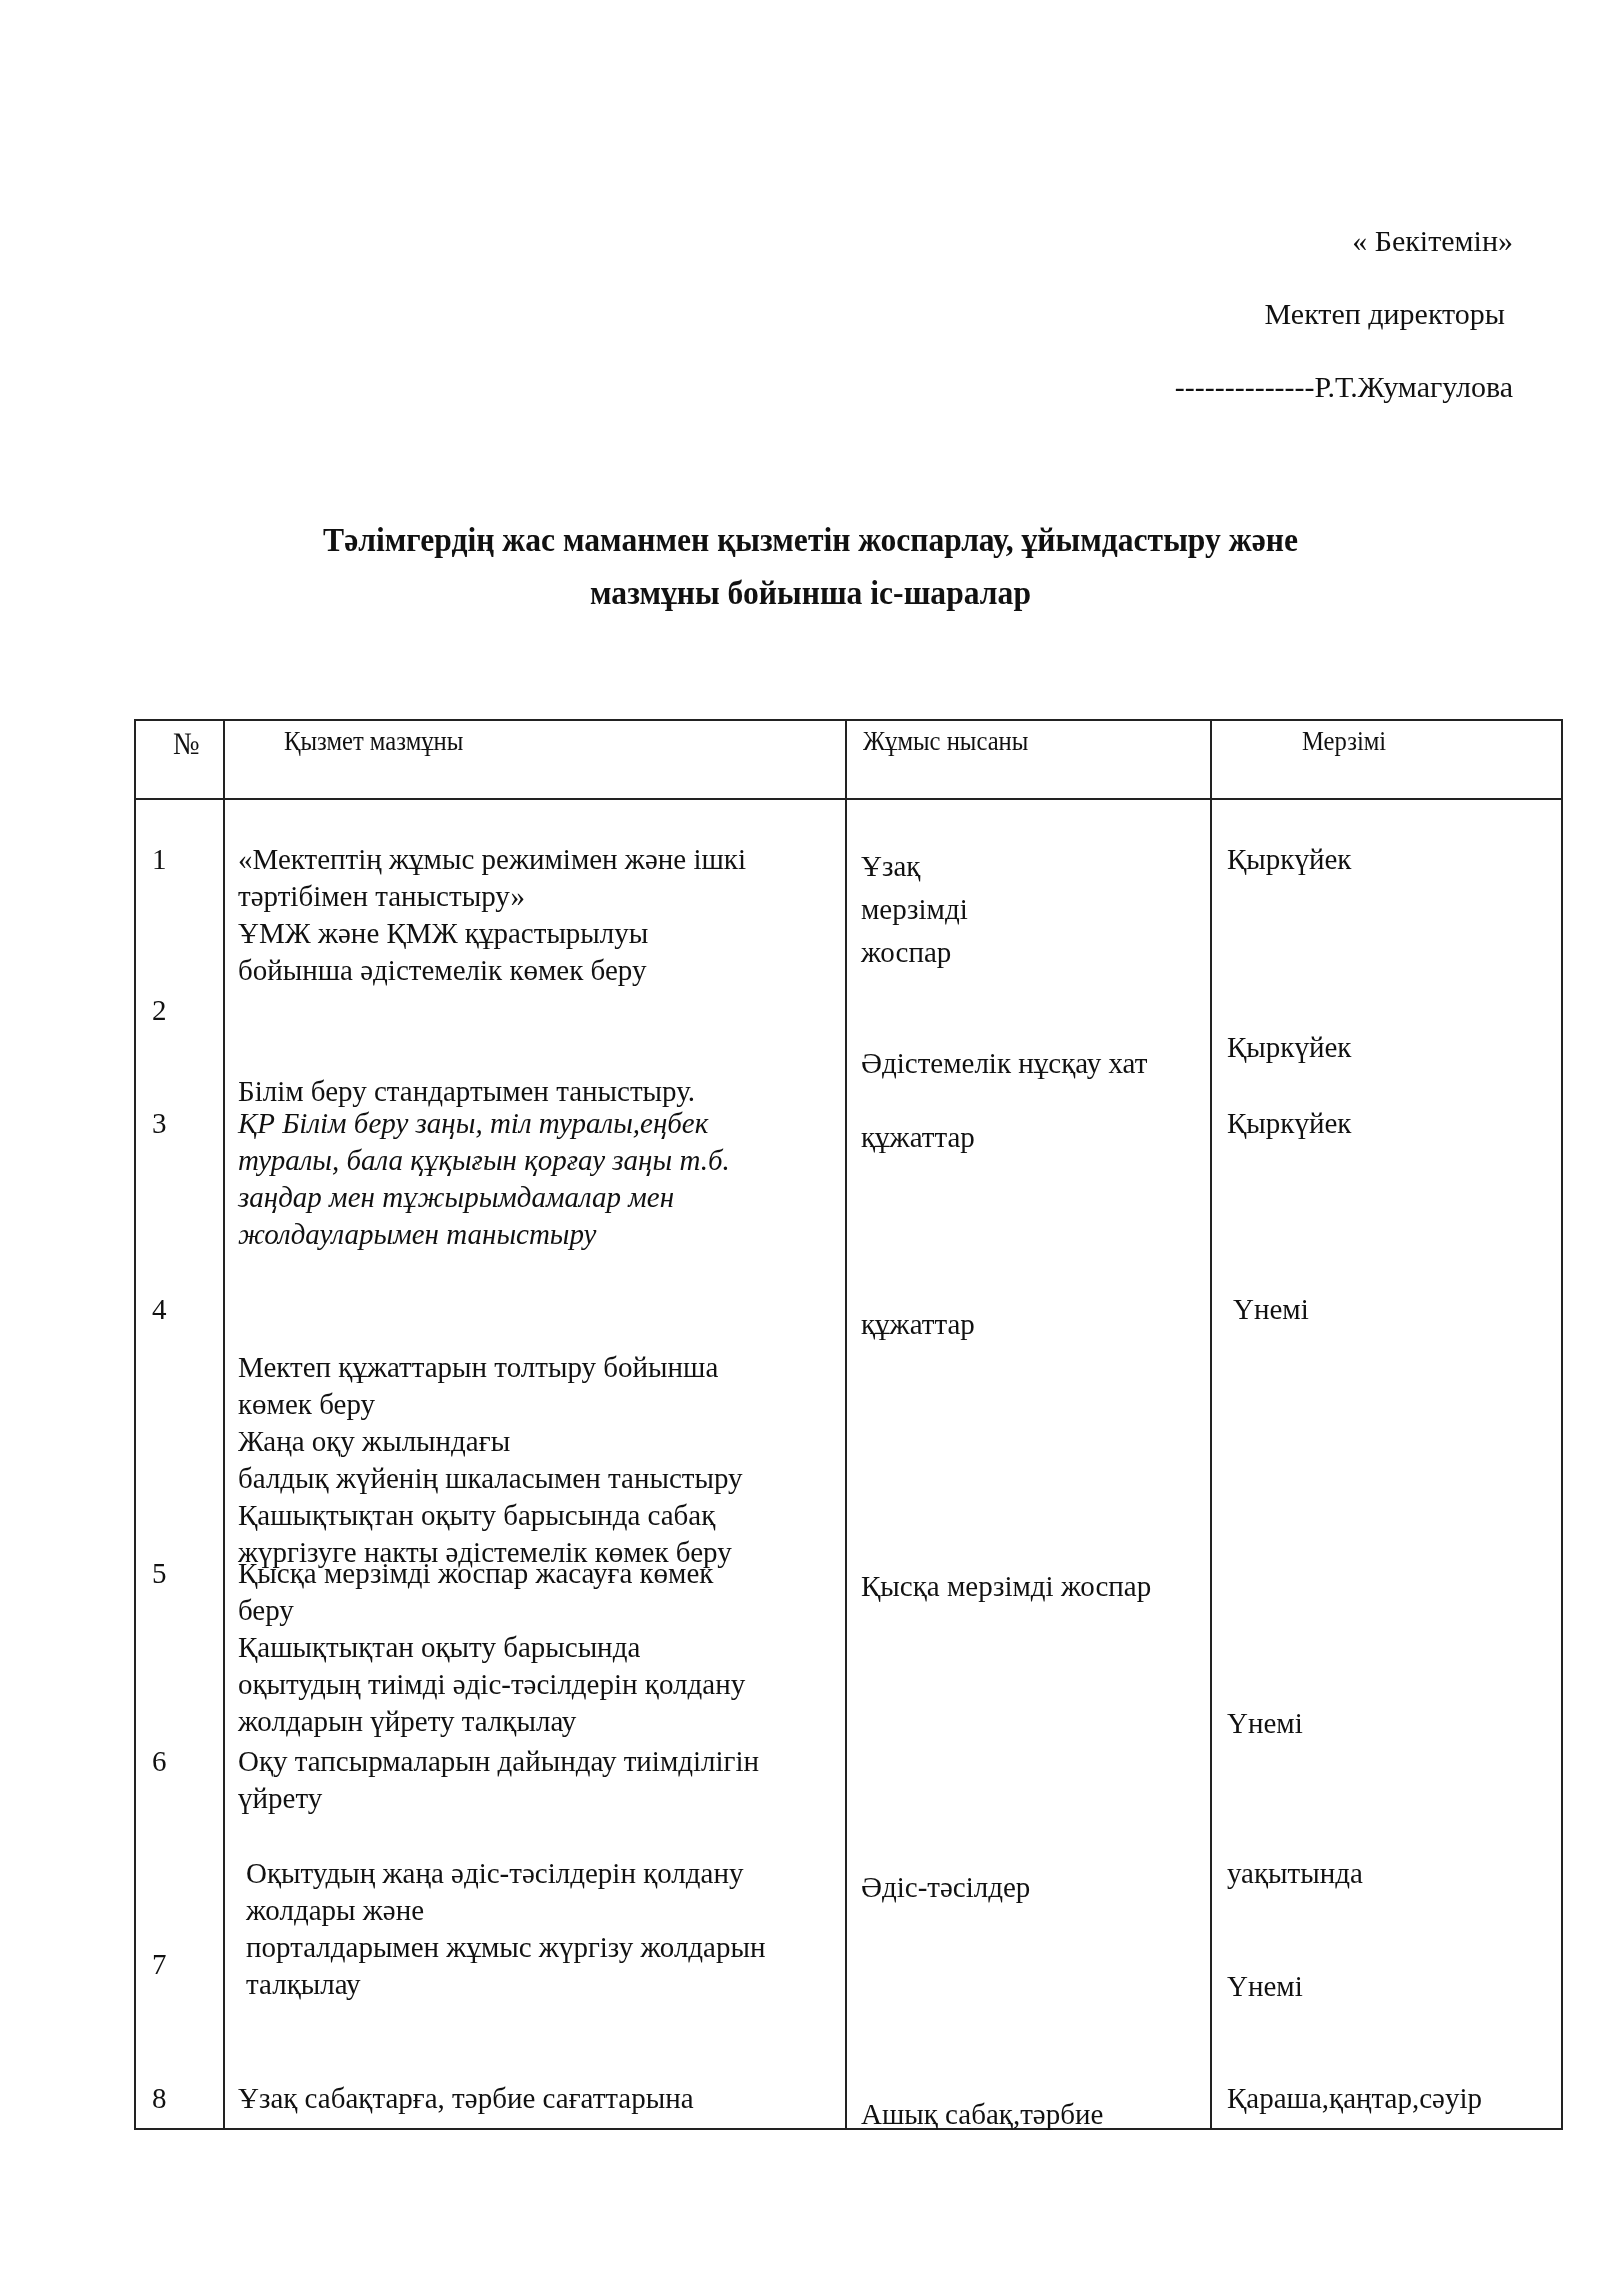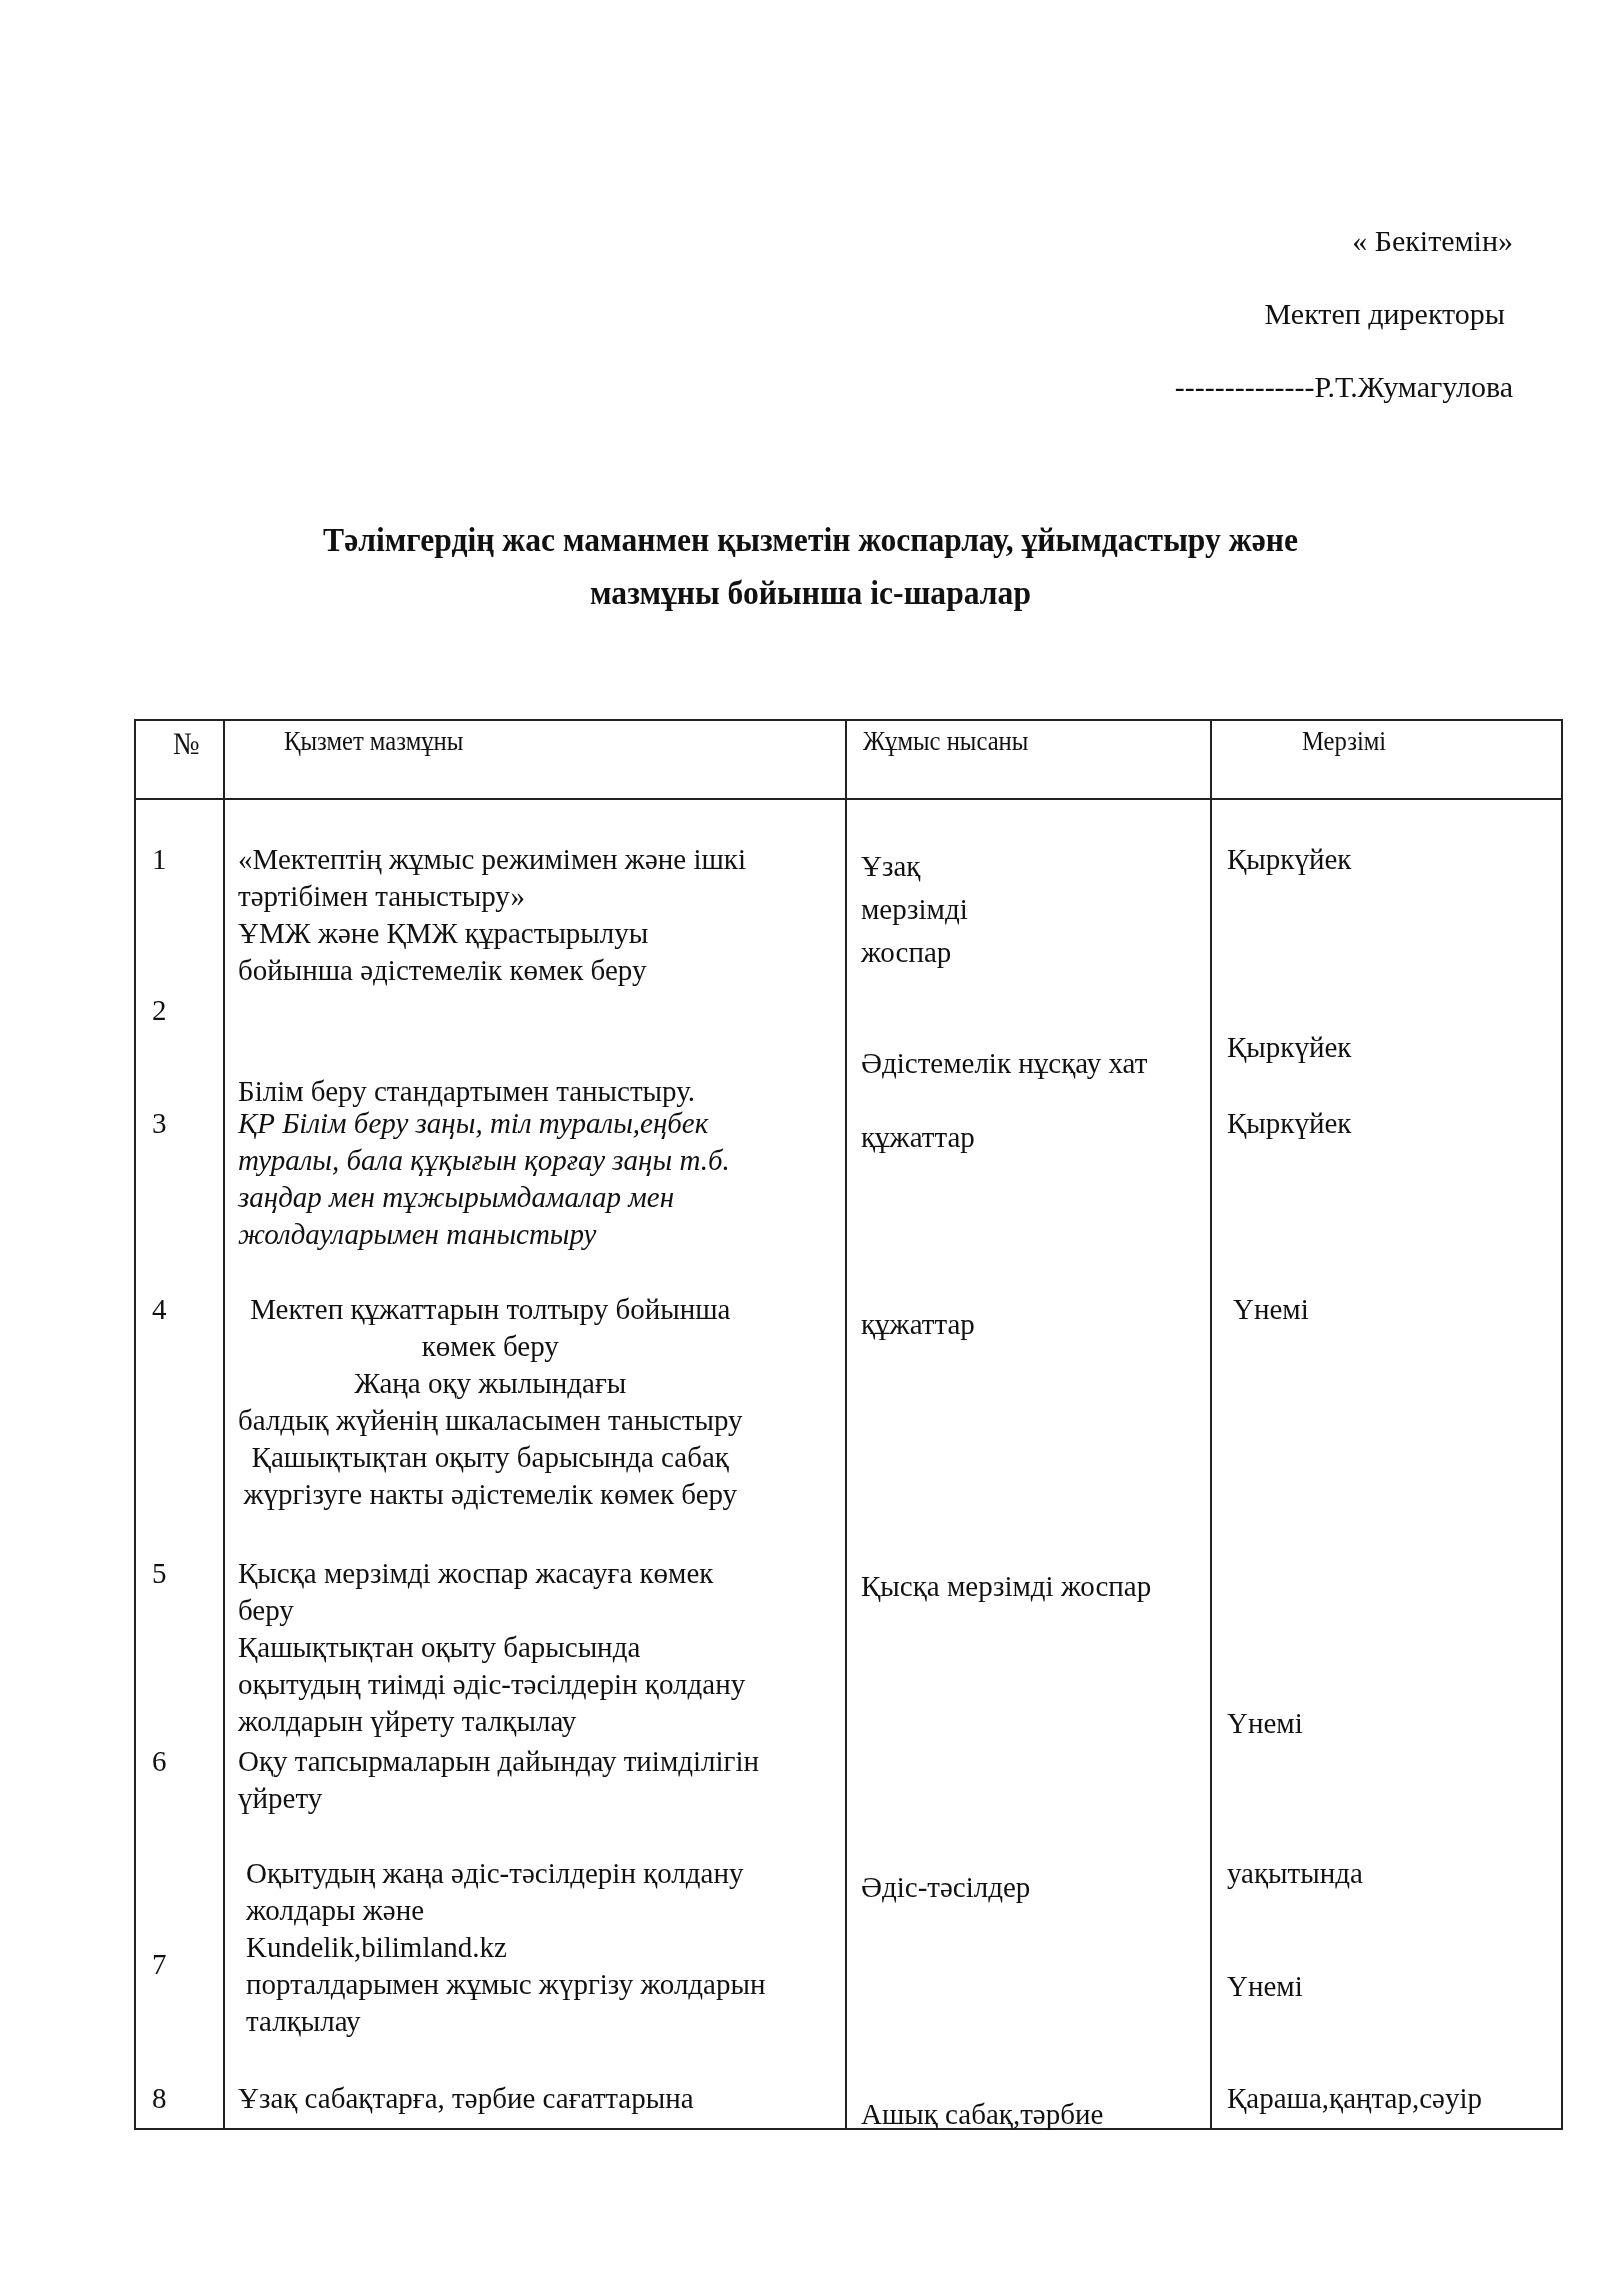--- a/index.html
+++ b/index.html
@@ -66,21 +66,21 @@
   <span class="line">туралы, бала құқығын қорғау заңы т.б.</span>
   <span class="line">заңдар мен тұжырымдамалар мен</span>
   <span class="line">жолдауларымен таныстыру</span>
 </div>
 <div class="t" style="left:861px; top:1119px;">
   <span class="line">құжаттар</span>
 </div>
 <div class="t" style="left:1227px; top:1105px;">Қыркүйек</div>
 
 <div class="t" style="left:152px; top:1291px;">4</div>
-<div class="t" style="left:238px; top:1291px;text-align:center;">
+<div class="t" style="left:238px; top:1349px;">
   <span class="line">Мектеп құжаттарын толтыру бойынша</span>
   <span class="line">көмек беру</span>
   <span class="line">Жаңа оқу жылындағы</span>
   <span class="line">балдық жүйенің шкаласымен таныстыру</span>
   <span class="line">Қашықтықтан оқыту барысында сабақ</span>
   <span class="line">жүргізуге накты әдістемелік көмек беру</span>
 </div>
 <div class="t" style="left:861px; top:1306px;">
   <span class="line">құжаттар</span>
 </div>
@@ -102,21 +102,20 @@
 <div class="t" style="left:238px; top:1743px;">
   <span class="line">Оқу тапсырмаларын дайындау тиімділігін</span>
   <span class="line">үйрету</span>
 </div>
 <div class="t" style="left:1227px; top:1705px;">Үнемі</div>
 
 <div class="t" style="left:152px; top:1946px;">7</div>
 <div class="t" style="left:238px; top:1855px;margin-left:8px;">
   <span class="line">Оқытудың жаңа әдіс-тәсілдерін қолдану</span>
   <span class="line">жолдары және</span>
-  <span class="line">Kundelik,bilimland.kz</span>
   <span class="line">порталдарымен жұмыс жүргізу жолдарын</span>
   <span class="line">талқылау</span>
 </div>
 <div class="t" style="left:861px; top:1869px;">
   <span class="line">Әдіс-тәсілдер</span>
 </div>
 <div class="t" style="left:1227px; top:1855px;">уақытында</div>
 <div class="t" style="left:1227px; top:1968px;">Үнемі</div>
 
 <div class="t" style="left:152px; top:2080px;">8</div>

